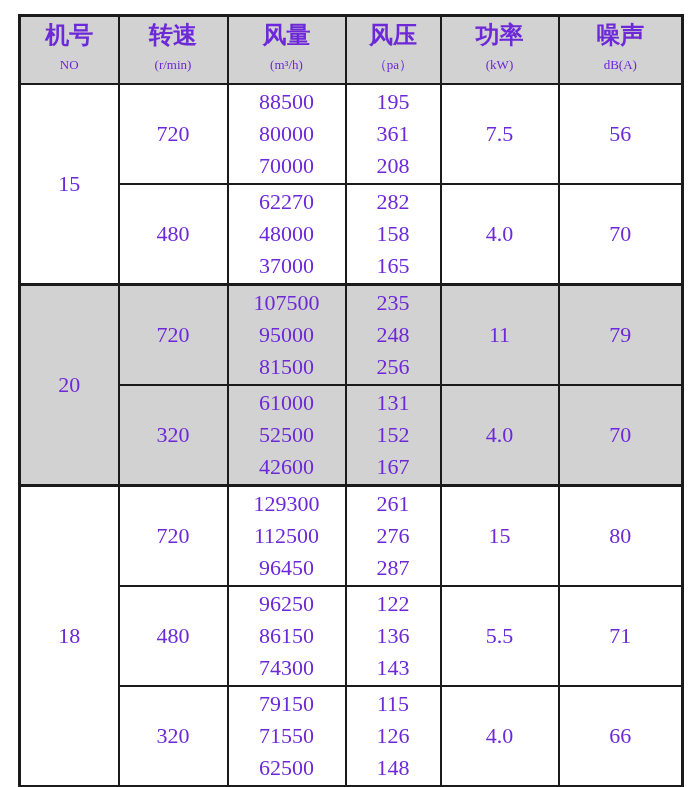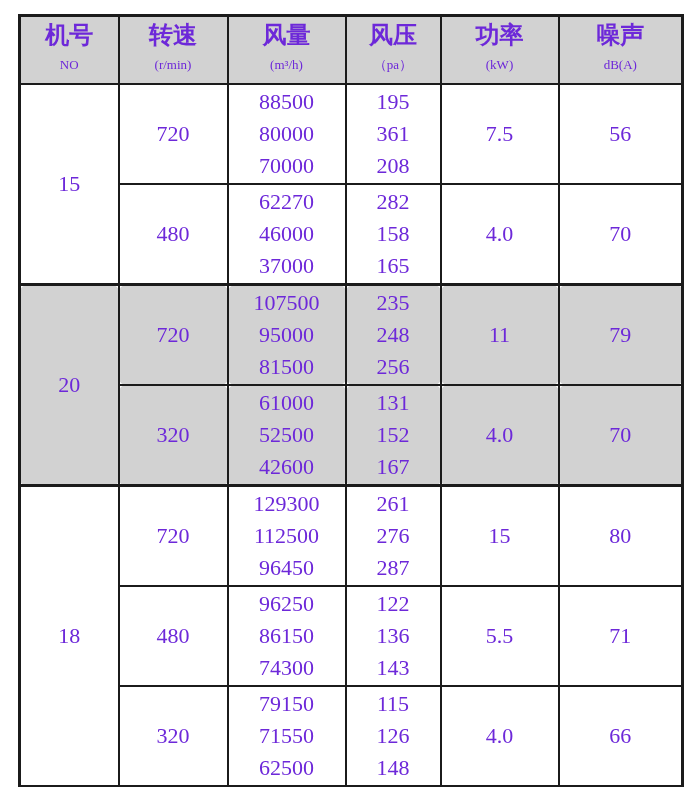--- a/index.html
+++ b/index.html
@@ -25,21 +25,21 @@
     padding: 17px;
   }
   thead th { background: #d2d2d2; padding: 3px 0 4px 0; }
   .h1 { display: block; font-size: 24px; font-weight: bold; line-height: 31px; }
   .h2 { display: block; font-size: 13px; font-weight: normal; line-height: 28px; }
   td { font-size: 22px; }
   td.vals div { height: 32px; line-height: 32px; font-size: 22px; }
   td.vals { padding: 1px 0; }
   tbody td.no { font-size: 22px; }
   tr.sec-top td { border-top: 3px solid #1b1b1b; }
-  tr.gray td { background: #d2d2d2; border-radius: 7px; }
+  tr.gray td { background: #d2d2d2; }
 </style>
 </head>
 <body>
 
 <div class="page">
   <table class="spec">
     <colgroup>
       <col style="width:99px">
         <col style="width:109px">
         <col style="width:118px">
@@ -90,21 +90,21 @@
           <div>361</div>
           <div>208</div>
         </td>
         <td>7.5</td>
         <td>56</td>
       </tr>
       <tr>
         <td>480</td>
         <td class="vals">
           <div>62270</div>
-          <div>46000</div>
+          <div>48000</div>
           <div>37000</div>
         </td>
         <td class="vals">
           <div>282</div>
           <div>158</div>
           <div>165</div>
         </td>
         <td>4.0</td>
         <td>70</td>
       </tr>

